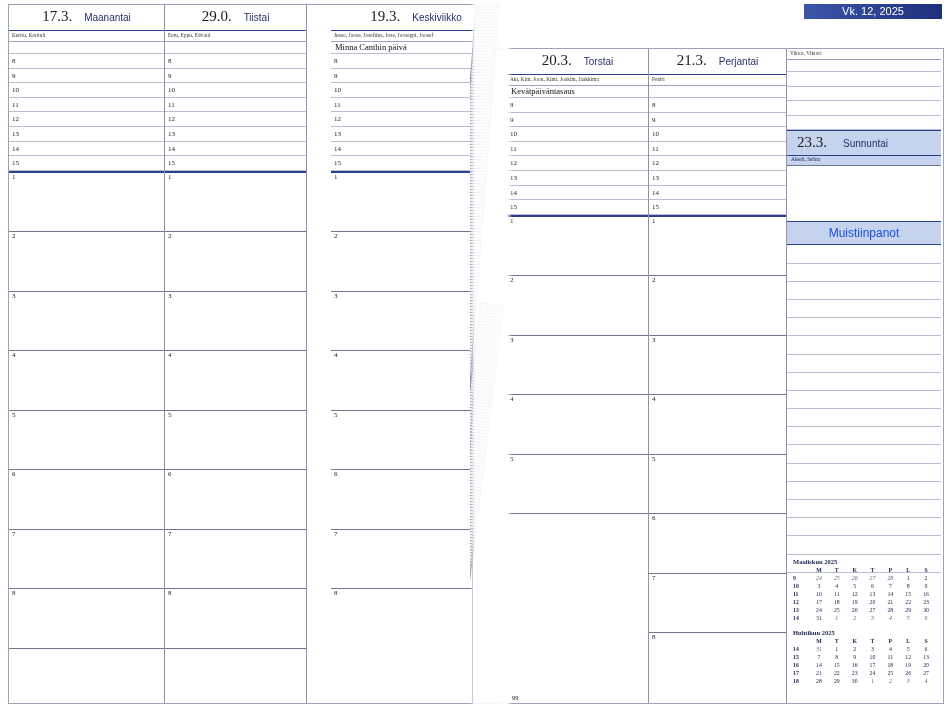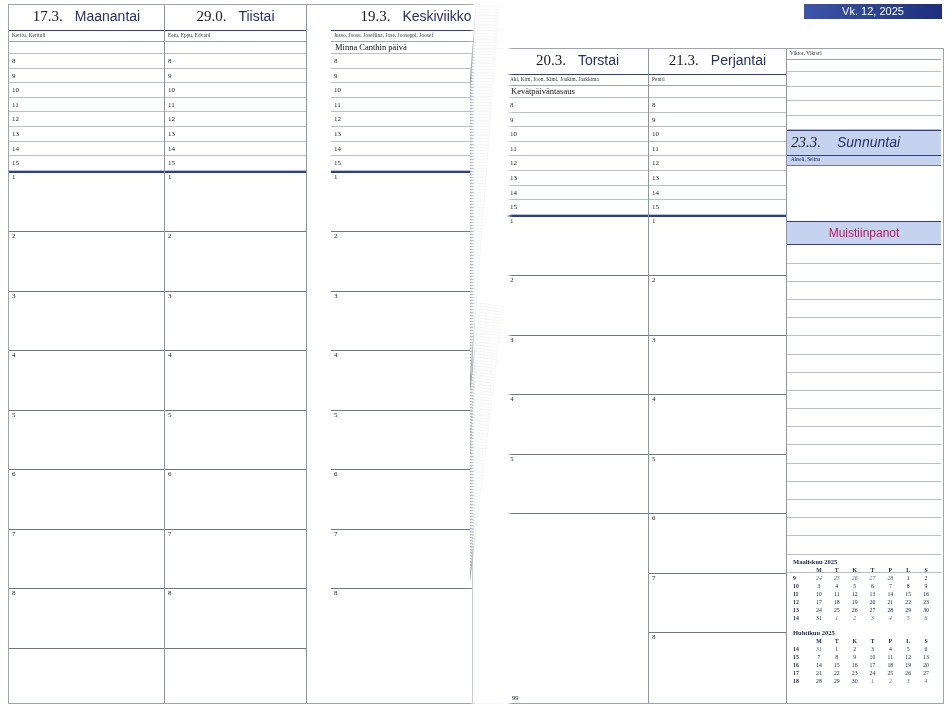--- a/index.html
+++ b/index.html
@@ -76,21 +76,21 @@
     padding-top: 2px;
     box-sizing: border-box;
   }
   .dnum {
     font-family: "Liberation Serif", serif;
     font-size: 15px;
     color: #1a1a1a;
   }
   .dname {
     font-family: "Liberation Sans", sans-serif;
-    font-size: 14px;
+    font-size: 10px;
     color: #27306b;
   }
   .head-line {
     text-align: center;
     white-space: nowrap;
   }
   .names {
     font-family: "Liberation Serif", serif;
     font-size: 5.2px;
     color: #333;
@@ -184,21 +184,21 @@
   }
   .notes-title {
     background: #c5d3ef;
     border-top: 1px solid #2c3e8f;
     border-bottom: 1px solid #2c3e8f;
     height: 22px;
     line-height: 22px;
     text-align: center;
     font-family: "Liberation Sans", sans-serif;
     font-size: 12px;
-    color: #be185d;
+    color: #1d4ed8;
   }
   .nline {
     height: 17.2px;
     border-bottom: 1px solid #b9bfd1;
   }
 
   
   .minis {
     position: absolute;
     left: 6px;
@@ -481,21 +481,21 @@
       <div class="names names-line">Viktor, Viktori</div>
       <div class="note-line"></div>
       <div class="hours" style="border-bottom:none;">
         <div class="hrow"></div>
         <div class="hrow"></div>
         <div class="hrow"></div>
         <div class="hrow"></div>
       </div>
 
       <div class="sun-head">
-        <div class="head-line" style="text-align:left; padding-left:4px;font-style:italic;">
+        <div class="head-line" style="text-align:left; padding-left:10px;">
           <span class="dnum">23.3.</span>
           &nbsp;&nbsp;
           <span class="dname">Sunnuntai</span>
         </div>
       </div>
       <div class="sun-names">Akseli, Selina</div>
       <div class="sun-blank"></div>
 
       <div class="notes-title">Muistiinpanot</div>
       <div>

